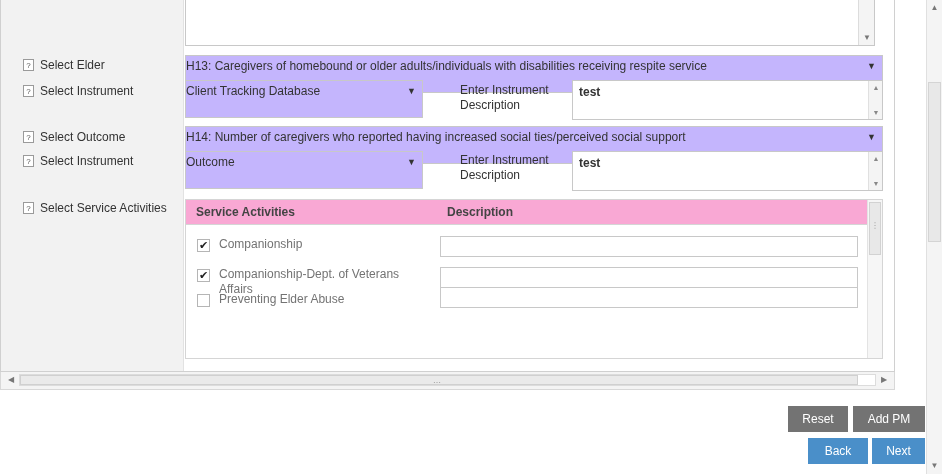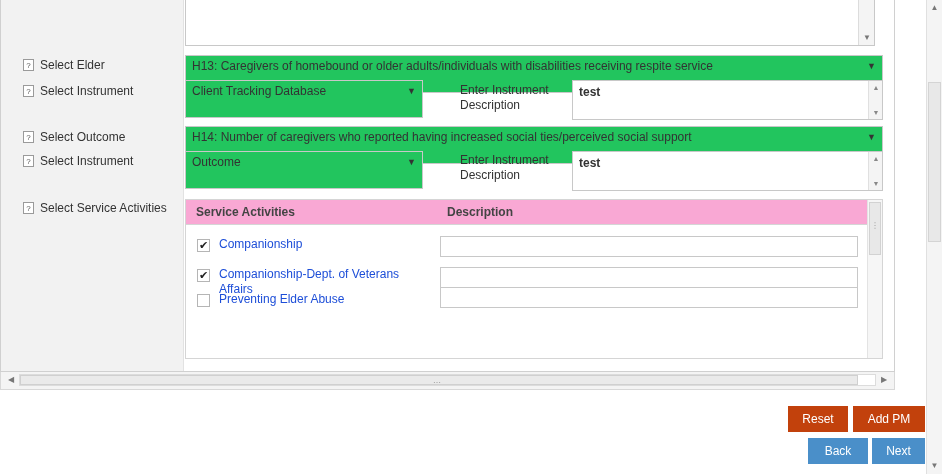--- a/index.html
+++ b/index.html
@@ -94,27 +94,26 @@
     line-height: 15px;
     text-align: center;
     color: #777;
   }
   .ta-arrow.down { bottom: 0; }
 
   
   .select-box {
     position: absolute;
     border: 1px solid #c8c8c8;
-    background: #22c55e;
+    background: #c4b5fd;
     box-sizing: border-box;
     height: 38px;
     line-height: 20px;
     font-size: 12px;
     color: #333333;
-    padding-left: 6px;
     padding-right: 22px;
     white-space: nowrap;
     overflow: hidden;
   }
   .select-box .caret {
     position: absolute;
     right: 6px;
     top: 0;
     height: 100%;
     line-height: 20px;
@@ -215,21 +214,21 @@
     font-size: 11px;
     line-height: 11px;
     text-align: center;
     color: #222;
   }
   .act-label {
     position: absolute;
     left: 33px;
     width: 215px;
     font-size: 12px;
-    color: #1d4ed8;
+    color: #737373;
     line-height: 15px;
   }
   .desc-input {
     position: absolute;
     height: 21px;
     border: 1px solid #c8c8c8;
     background: #ffffff;
     box-sizing: border-box;
   }
   .grid-scroll {
@@ -346,21 +345,21 @@
     width: 13px;
     height: 160px;
     background: #e8e8e8;
     border: 1px solid #d4d4d4;
     box-sizing: border-box;
   }
 
   
   .btn {
     position: absolute;
-    background: #c2410c;
+    background: #737373;
     color: #ffffff;
     font-size: 12px;
     text-align: center;
     line-height: 26px;
     height: 26px;
     box-sizing: border-box;
     cursor: pointer;
     border: none;
     font-family: "Liberation Sans", sans-serif;
   }

